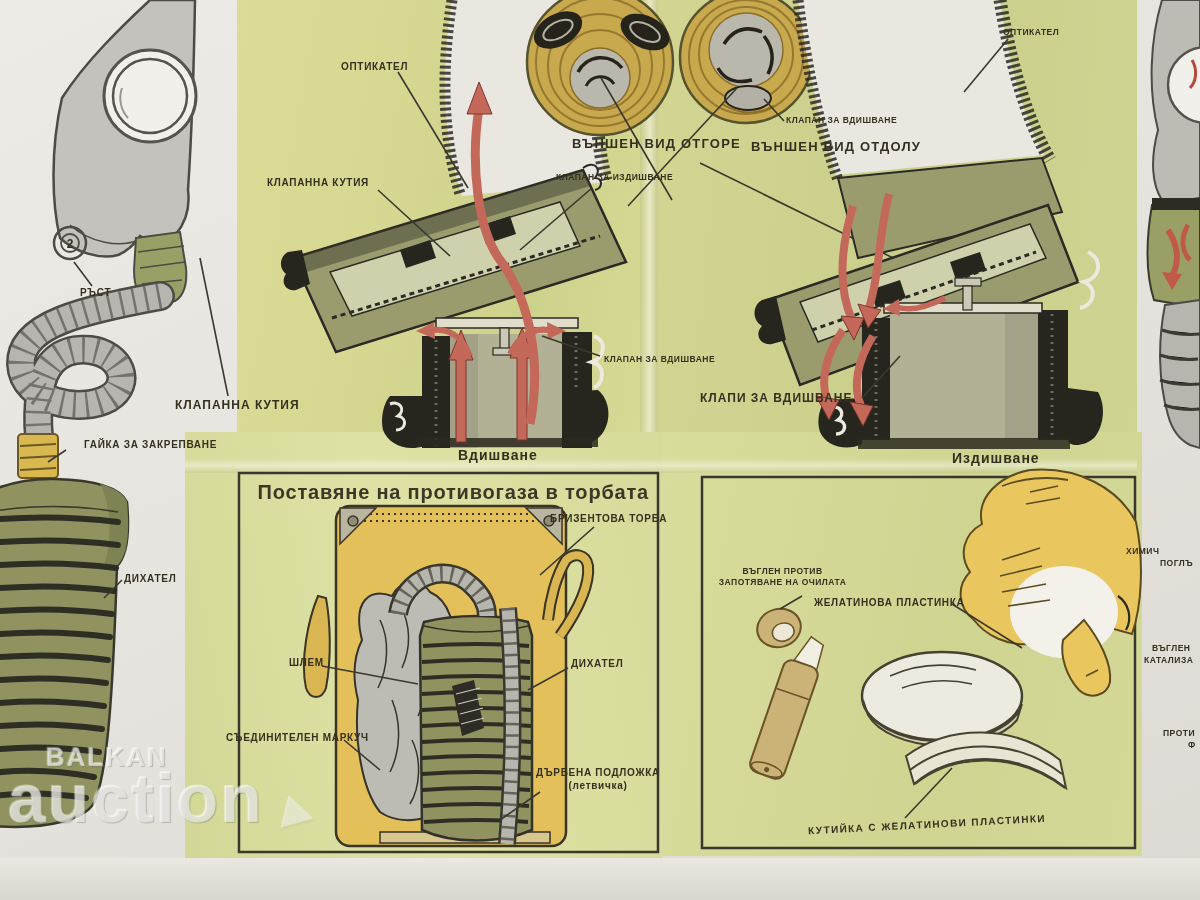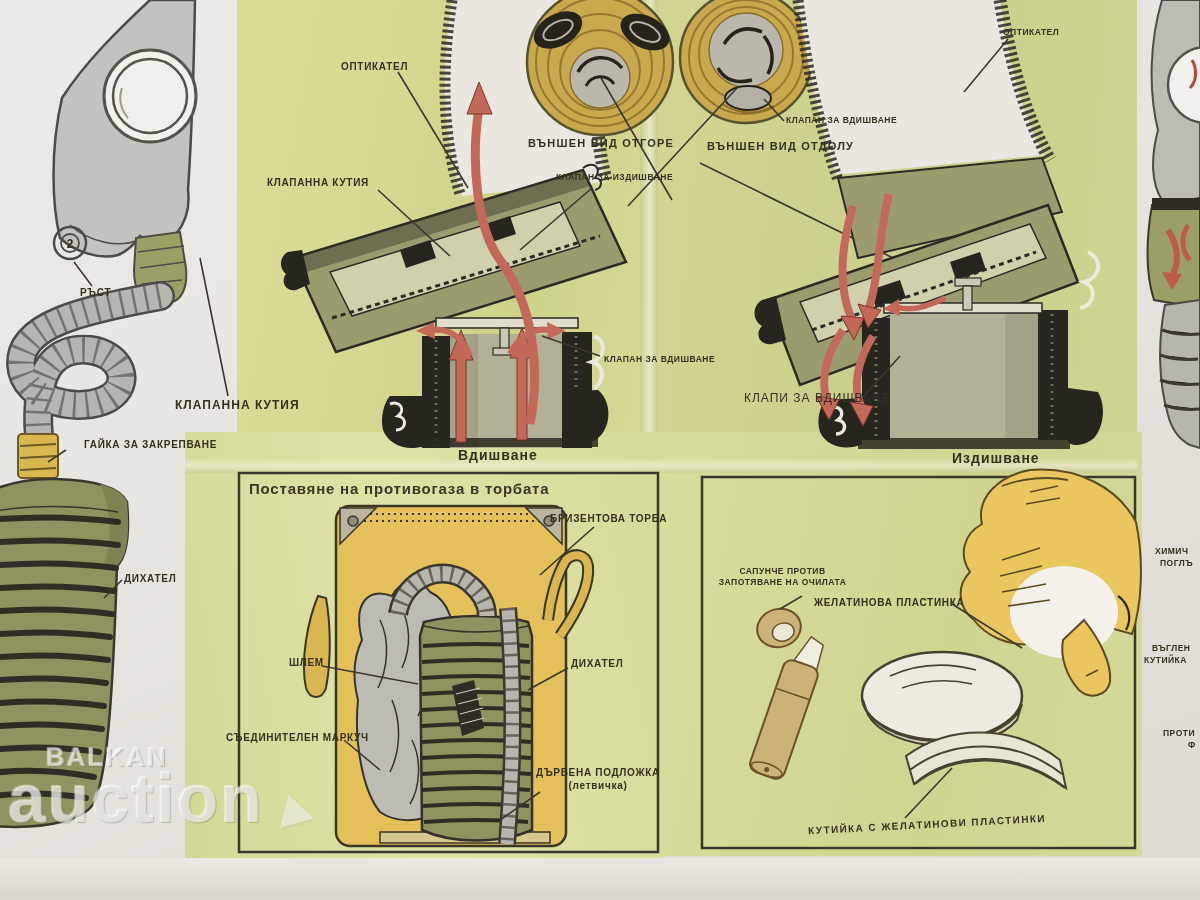--- a/index.html
+++ b/index.html
@@ -20,23 +20,23 @@
     background:linear-gradient(90deg,rgba(0,0,0,.05),rgba(255,255,255,.45) 55%,rgba(0,0,0,.05));}
   #crease-h{left:185px;top:458px;width:952px;height:15px;
     background:linear-gradient(rgba(255,255,255,0),rgba(255,255,255,.4),rgba(0,0,0,.04));}
   #bottom-paper{position:absolute;left:0;top:858px;width:1200px;height:42px;
     background:linear-gradient(#eae8e1,#d8d6cf);}
   svg.art{position:absolute;left:0;top:0;z-index:5;}
   .lbl{position:absolute;z-index:8;font-size:10px;font-weight:600;line-height:1.3;
        color:#35301f;letter-spacing:.7px;white-space:nowrap;}
   .lbl-sm{font-size:8.5px;letter-spacing:.5px;}
   .lbl-md{font-size:12px;letter-spacing:1px;}
-  .lbl-bold{font-size:11px;font-weight:700;letter-spacing:1.2px;color:#33301f;}
+  .lbl-bold{font-size:13px;font-weight:700;letter-spacing:1.2px;color:#33301f;margin-left:44px;}
   .cap{font-size:14px;font-weight:700;letter-spacing:1px;color:#33301f;}
-  .title{font-size:15px;font-weight:700;letter-spacing:.8px;color:#3c3726;text-align:left;}
+  .title{font-size:20px;font-weight:700;letter-spacing:.8px;color:#3c3726;text-align:right;}
   .ctr{text-align:center;white-space:normal;}
   .wm{position:absolute;z-index:20;color:rgba(255,255,255,.52);font-weight:700;
       text-shadow:1px 1px 1px rgba(110,110,90,.35),-1px -1px 1px rgba(255,255,255,.45);
       letter-spacing:2px;line-height:1;}
   #wm-arrow{position:absolute;z-index:20;left:284px;top:798px;width:0;height:0;
       border-left:30px solid rgba(255,255,255,.5);border-top:17px solid transparent;
       border-bottom:17px solid transparent;transform:rotate(14deg);
       filter:drop-shadow(1px 1px 1px rgba(110,110,90,.3));}
 </style>
 </head>
@@ -359,51 +359,51 @@
     </g>
   </svg>
 
   <div class="lbl" style="left:341px;top:60px">ОПТИКАТЕЛ</div>
   <div class="lbl" style="left:267px;top:176px">КЛАПАННА КУТИЯ</div>
   <div class="lbl lbl-sm" style="left:556px;top:172px">КЛАПАН ЗА ИЗДИШВАНЕ</div>
   <div class="lbl lbl-bold" style="left:528px;top:136px">ВЪНШЕН ВИД ОТГОРЕ</div>
   <div class="lbl lbl-bold" style="left:707px;top:139px">ВЪНШЕН ВИД ОТДОЛУ</div>
   <div class="lbl lbl-sm" style="left:786px;top:115px">КЛАПАН ЗА ВДИШВАНЕ</div>
   <div class="lbl lbl-sm" style="left:604px;top:354px">КЛАПАН ЗА ВДИШВАНЕ</div>
-  <div class="lbl lbl-md" style="left:744px;top:391px;font-weight:400">КЛАПИ ЗА ВДИШВАНЕ</div>
+  <div class="lbl lbl-md" style="left:700px;top:391px;font-weight:700">КЛАПИ ЗА ВДИШВАНЕ</div>
   <div class="cap lbl" style="left:458px;top:446px">Вдишване</div>
   <div class="cap lbl" style="left:952px;top:449px">Издишване</div>
   <div class="lbl lbl-sm" style="left:1003px;top:27px">ОПТИКАТЕЛ</div>
 
   <div class="lbl" style="left:80px;top:286px">РЪСТ</div>
   <div class="lbl lbl-md" style="left:175px;top:398px">КЛАПАННА КУТИЯ</div>
   <div class="lbl" style="left:84px;top:438px">ГАЙКА ЗА ЗАКРЕПВАНЕ</div>
   <div class="lbl" style="left:124px;top:572px">ДИХАТЕЛ</div>
 
   <div class="lbl title" style="left:249px;top:479px;width:400px">Поставяне на противогаза в торбата</div>
   <div class="lbl" style="left:550px;top:512px">БРИЗЕНТОВА ТОРБА</div>
   <div class="lbl" style="left:289px;top:656px">ШЛЕМ</div>
   <div class="lbl" style="left:571px;top:657px">ДИХАТЕЛ</div>
   <div class="lbl" style="left:226px;top:731px">СЪЕДИНИТЕЛЕН МАРКУЧ</div>
   <div class="lbl ctr" style="left:528px;top:766px;width:140px">
     <span>ДЪРВЕНА ПОДЛОЖКА</span><br>
     <span>(летвичка)</span>
   </div>
 
   <div class="lbl lbl-sm ctr" style="left:700px;top:566px;width:165px">
-    <span>САПУНЧЕ ПРОТИВ</span><br>
+    <span>ВЪГЛЕН ПРОТИВ</span><br>
     <span>ЗАПОТЯВАНЕ НА ОЧИЛАТА</span>
   </div>
   <div class="lbl" style="left:814px;top:596px">ЖЕЛАТИНОВА ПЛАСТИНКА</div>
   <div class="lbl" style="left:808px;top:818px;transform:rotate(-3deg);letter-spacing:1.4px">КУТИЙКА С  ЖЕЛАТИНОВИ ПЛАСТИНКИ</div>
 
-  <div class="lbl lbl-sm" style="left:1155px;top:546px">ХИМИЧ</div>
+  <div class="lbl lbl-sm" style="left:1126px;top:546px">ХИМИЧ</div>
   <div class="lbl lbl-sm" style="left:1160px;top:558px">ПОГЛЪ</div>
   <div class="lbl lbl-sm" style="left:1152px;top:643px">ВЪГЛЕН</div>
-  <div class="lbl lbl-sm" style="left:1144px;top:655px">КУТИЙКА</div>
+  <div class="lbl lbl-sm" style="left:1144px;top:655px">КАТАЛИЗА</div>
   <div class="lbl lbl-sm" style="left:1163px;top:728px">ПРОТИ</div>
   <div class="lbl lbl-sm" style="left:1188px;top:740px">Ф</div>
 
   <div class="wm" style="left:46px;top:744px;font-size:26px">BALKAN</div>
   <div class="wm" style="left:8px;top:764px;font-size:68px;font-weight:700">auction</div>
   <div id="wm-arrow"></div>
 
 </div>
 
 </body></html>

